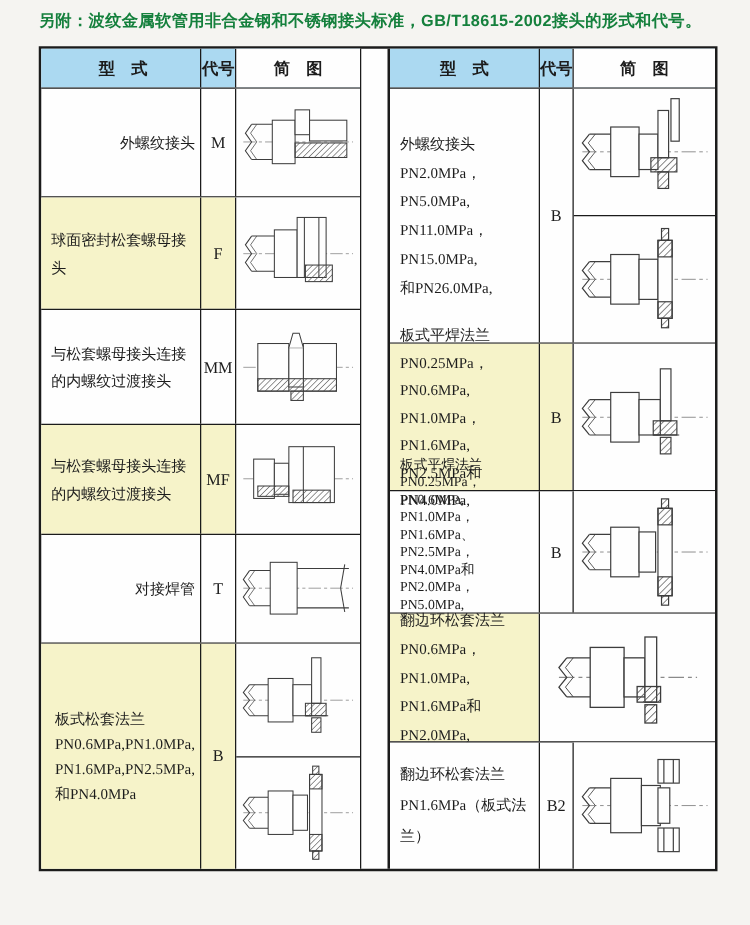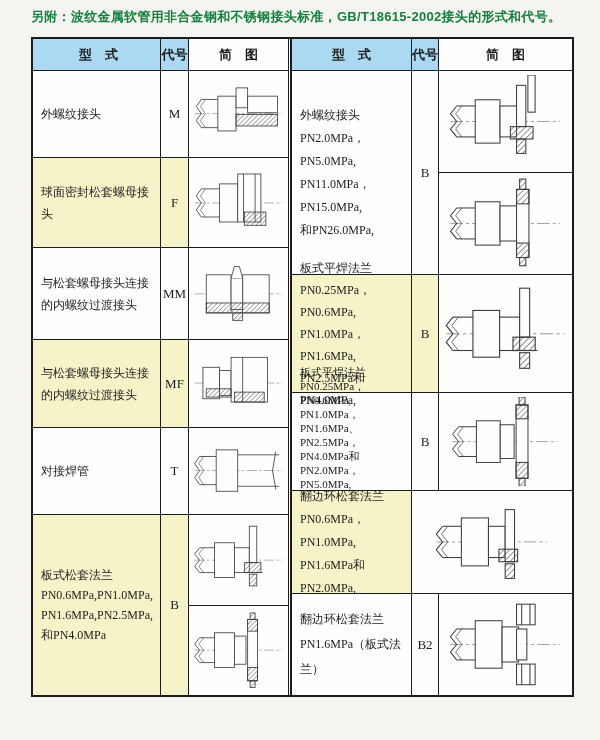--- a/index.html
+++ b/index.html
@@ -12,31 +12,32 @@
     overflow:hidden;
   }
   .page-title{
     position:absolute;left:31px;top:8px;width:560px;
     font-size:13px;font-weight:bold;letter-spacing:.3px;color:#15803d;
   }
   .std-table{
     position:absolute;left:31px;top:37px;width:543px;height:660px;
     box-sizing:border-box;border:2px solid #1b1b1b;background:#fefefe;
     display:flex;
+    gap:20px;
   }
   .half{display:flex;flex-direction:column;box-sizing:border-box;}
   .half.left{width:256px;border-right:1px solid #1b1b1b;}
   .half.right{flex:1;border-left:2px solid #1b1b1b;margin-left:1px;}
   .half.left{--tw:127px;--cw:28px;}
   .half.right{--tw:119px;--cw:27px;}
   .row{display:flex;box-sizing:border-box;border-top:1px solid #1b1b1b;min-height:0;}
   .row.first{border-top:none;}
   .hdr{height:31px;background:var(--header-bg,#abd9f1);}
   .hdr .cell{font-weight:bold;font-size:13px;justify-content:center;align-items:center;display:flex;}
-  .cell{box-sizing:border-box;display:flex;align-items:center;min-width:0;min-height:0;}
+  .cell{box-sizing:border-box;display:flex;align-items:center;min-width:0;min-height:0;justify-content:flex-end;}
   .c-type{width:var(--tw);padding:4px 4px 4px 8px;font-size:12px;
           font-family:"Liberation Serif","DejaVu Serif",serif;}
   .c-code{width:var(--cw);border-left:1px solid #1b1b1b;justify-content:center;
           font-family:"Liberation Serif","DejaVu Serif",serif;font-size:13px;}
   .c-diag{flex:1;border-left:1px solid #1b1b1b;background:#fefefe;
           flex-direction:column;align-items:stretch;padding:0;font-family:Liberation Serif, serif;}
   .hl .c-type,.hl .c-code{background:var(--hl-bg,#f6f3c9);}
   .type-text{white-space:pre-line;line-height:22px;}
   .sub{flex:1;display:flex;align-items:center;justify-content:center;min-height:0;}
   .sub + .sub{border-top:1px solid #1b1b1b;}

